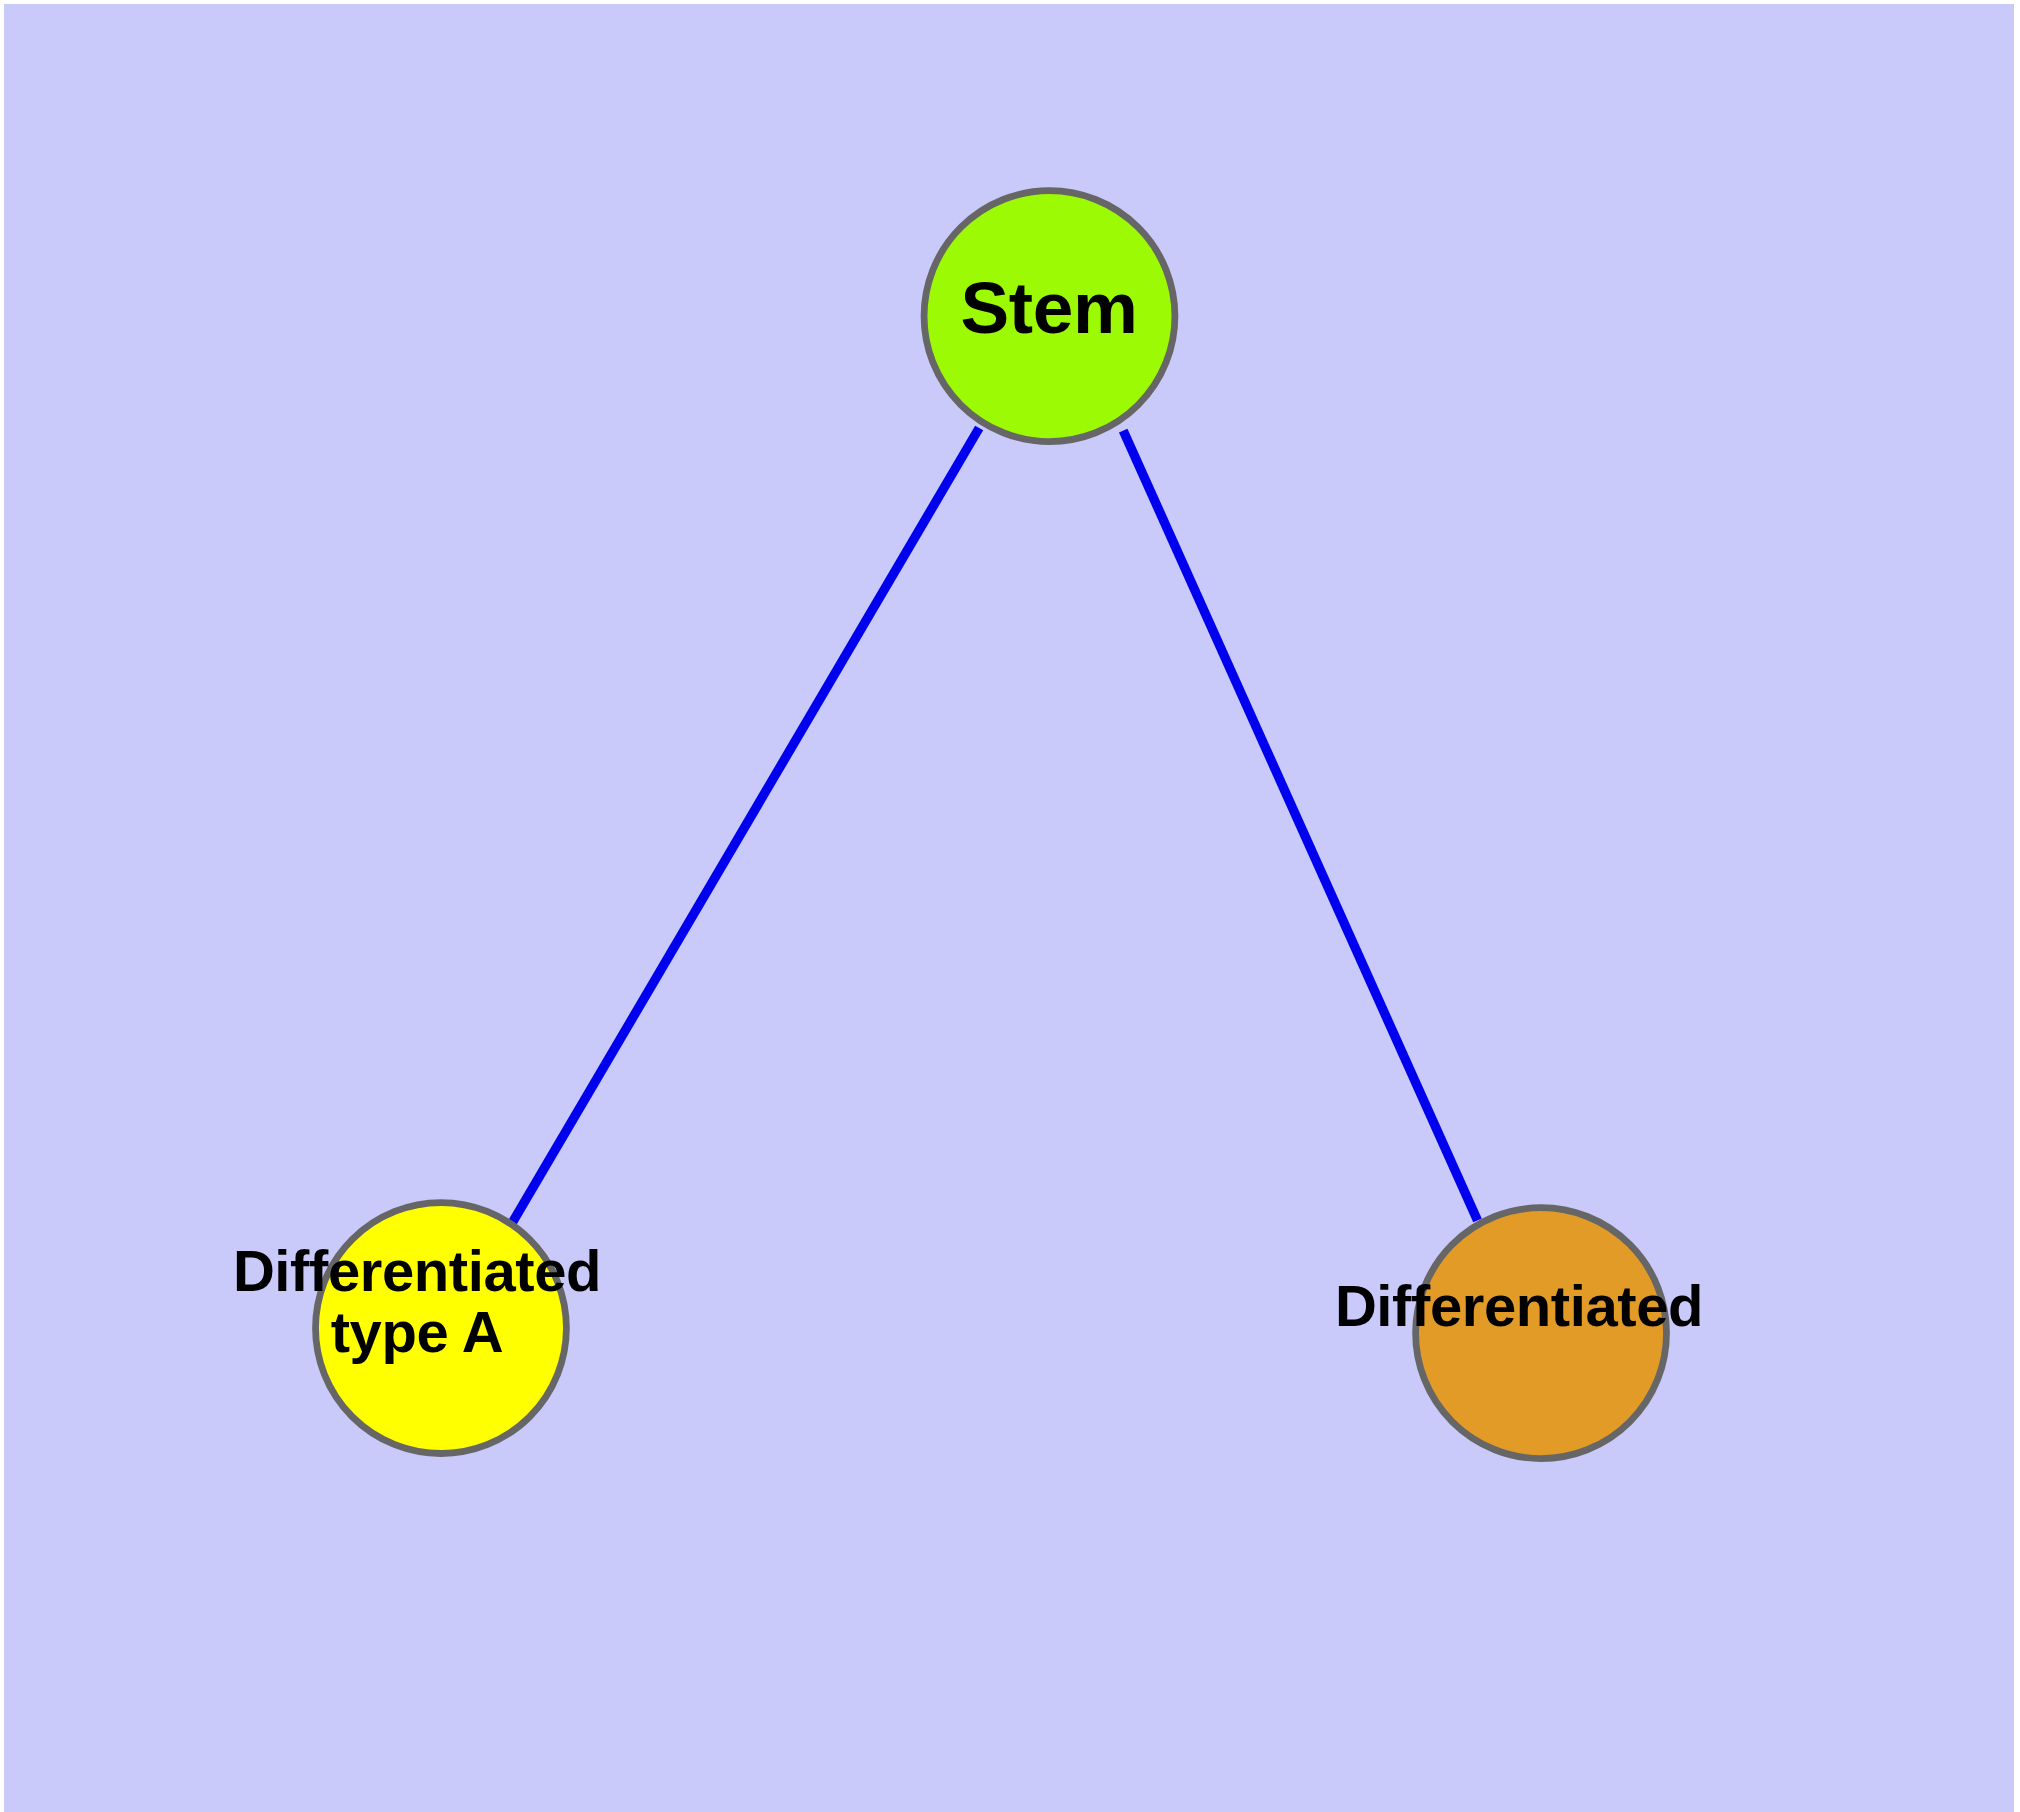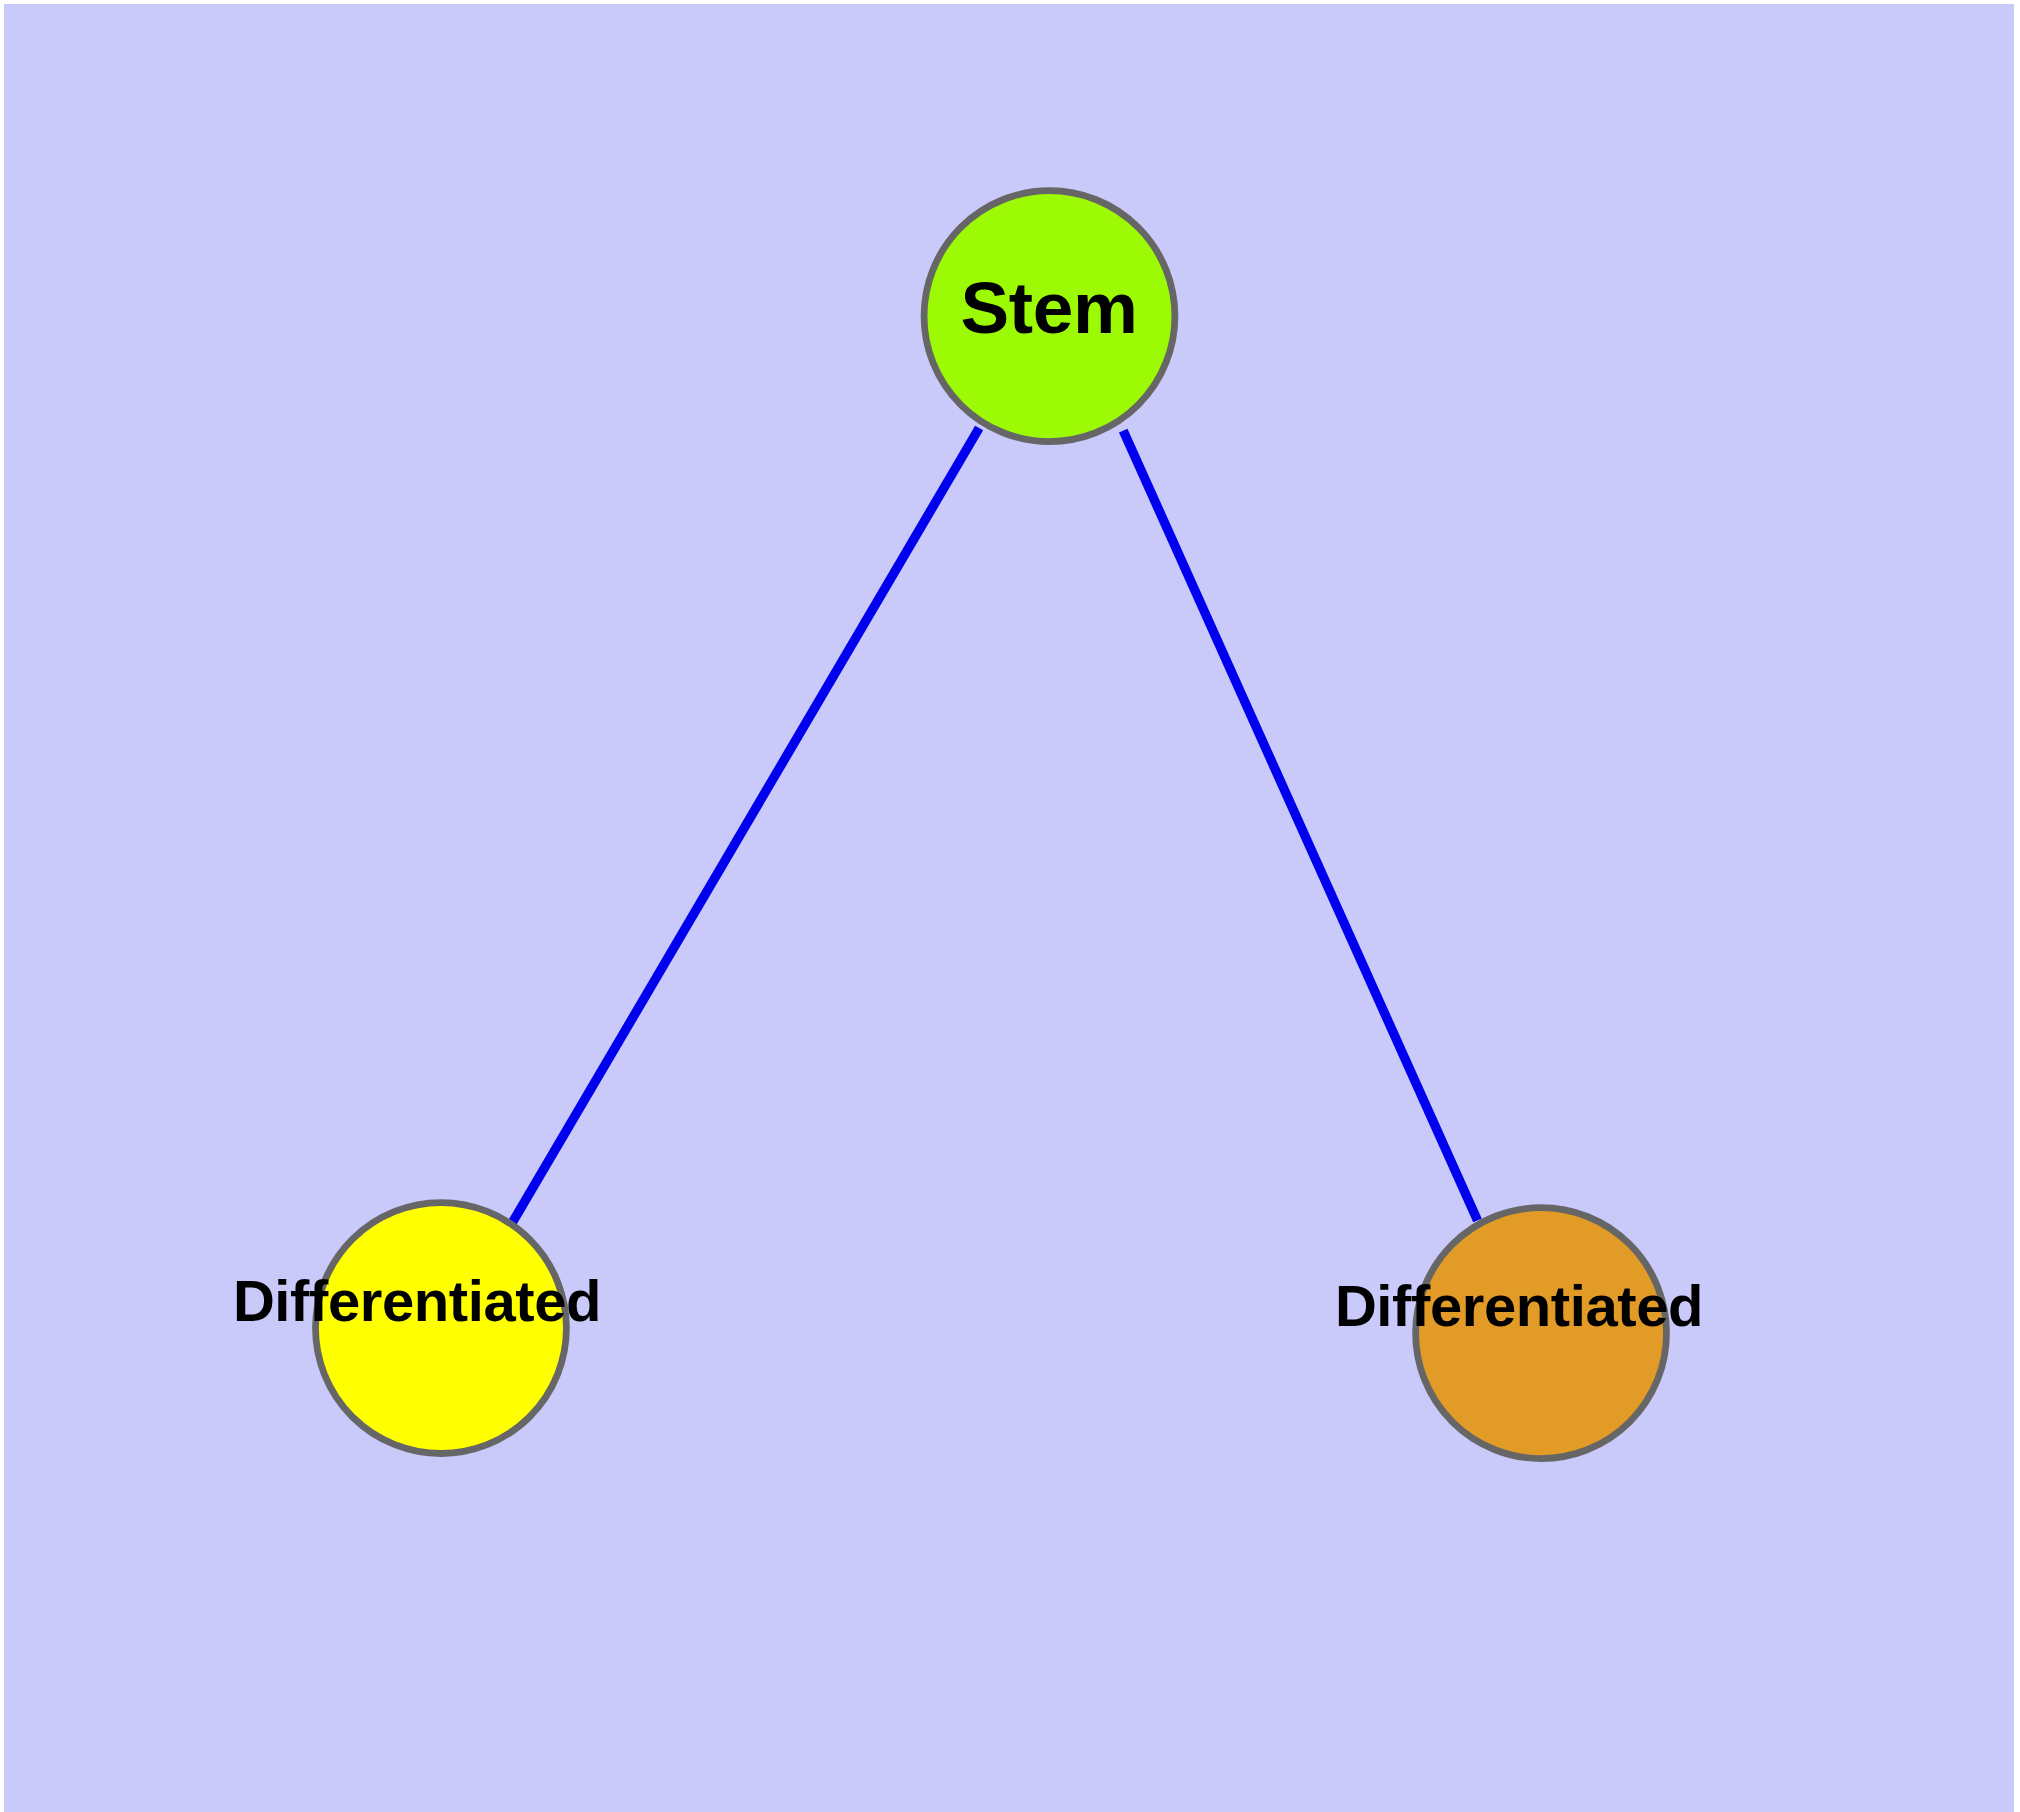--- a/index.html
+++ b/index.html
@@ -66,18 +66,18 @@
     </g>
     <g>
       <circle cx="520" cy="1567" r="148" fill="#ffff00" stroke="#666666" stroke-width="8"></circle>
       <circle cx="1818" cy="1573" r="148" fill="#e39b28" stroke="#666666" stroke-width="8"></circle>
       <circle cx="1238" cy="373" r="148" fill="#9cfa04" stroke="#666666" stroke-width="8"></circle>
     </g>
   </svg>
 
   <div class="node-label label-root" style="left:1049px; top:296px;margin-top:12px;">Stem</div>
 
-  <div class="node-label label-leaf" style="left:417px; top:1301px;"><span class="line1">Differentiated</span></div>
+  <div class="node-label label-leaf" style="left:417px; top:1301px;"><span class="line1">Differentiated</span><span class="line2">type A</span></div>
 
   <div class="node-label label-leaf" style="left:1519px; top:1306px;"><span class="line1">Differentiated</span></div>
 
 </div>
 
 
 </body></html>

